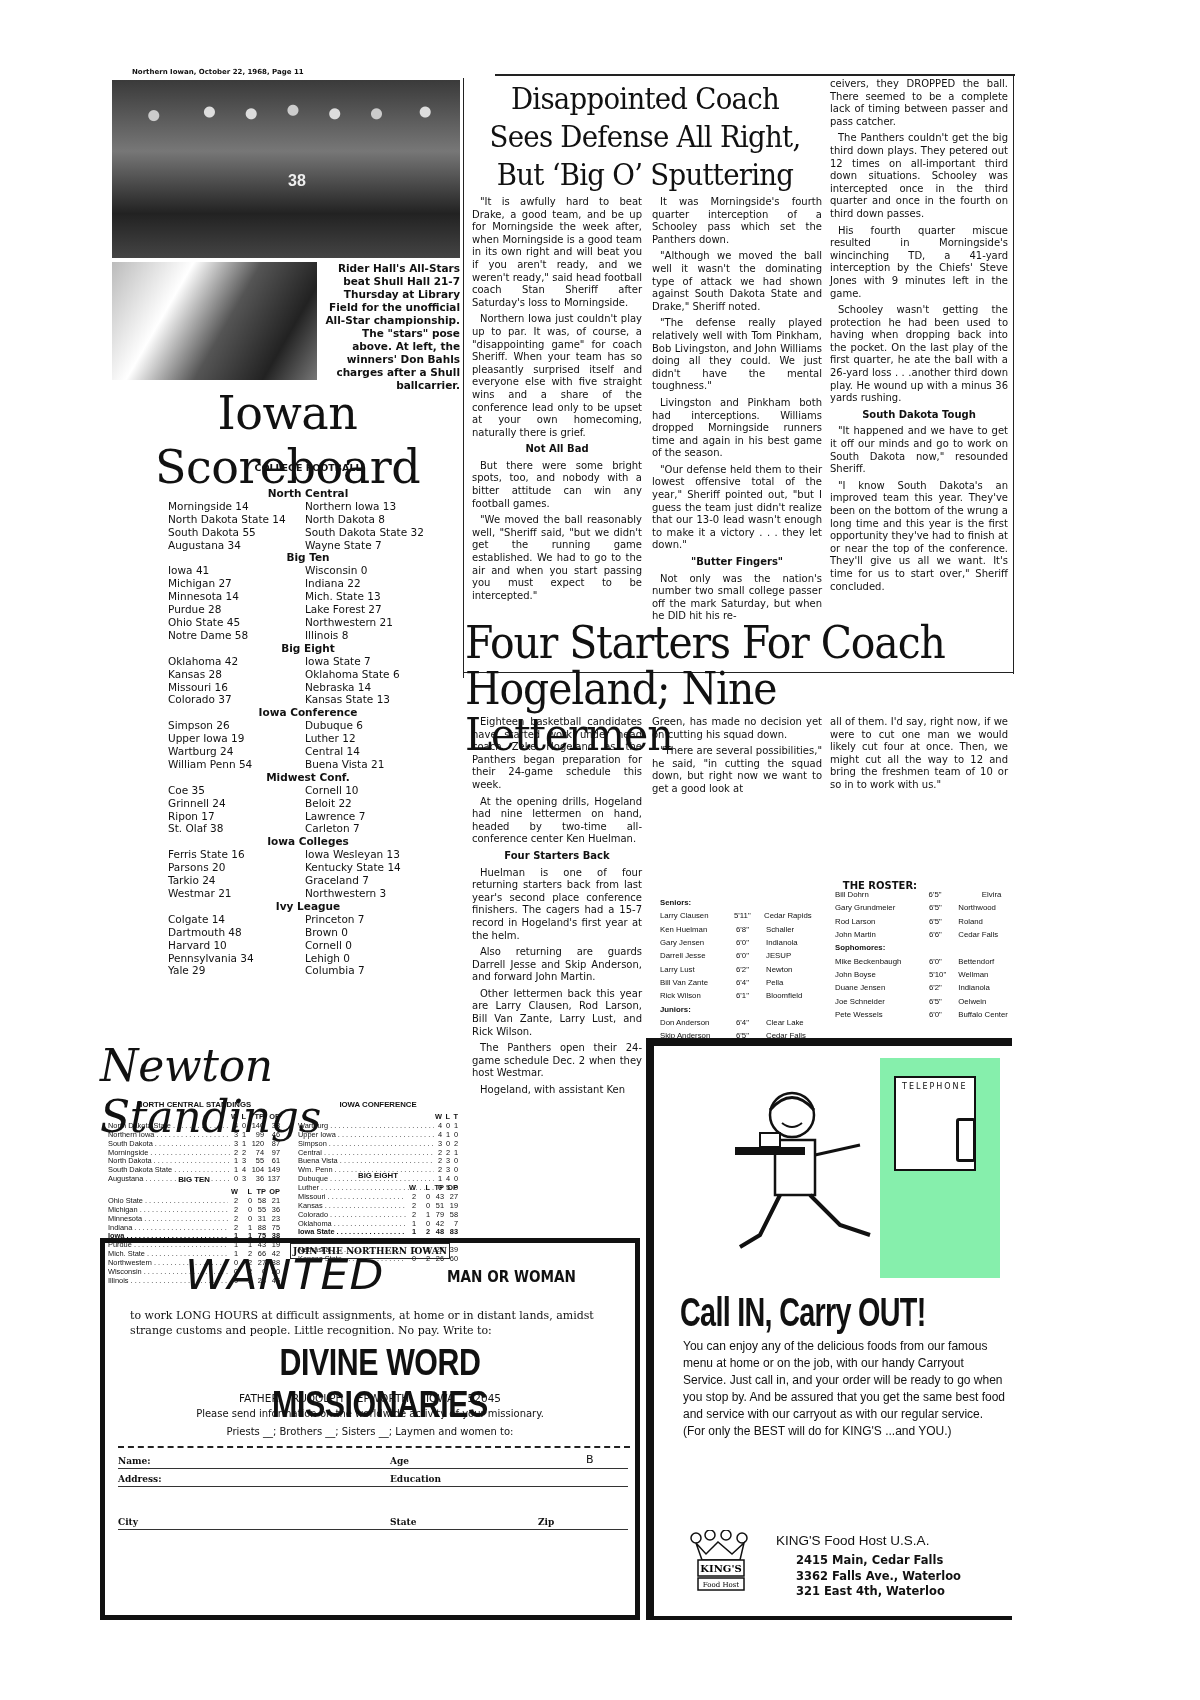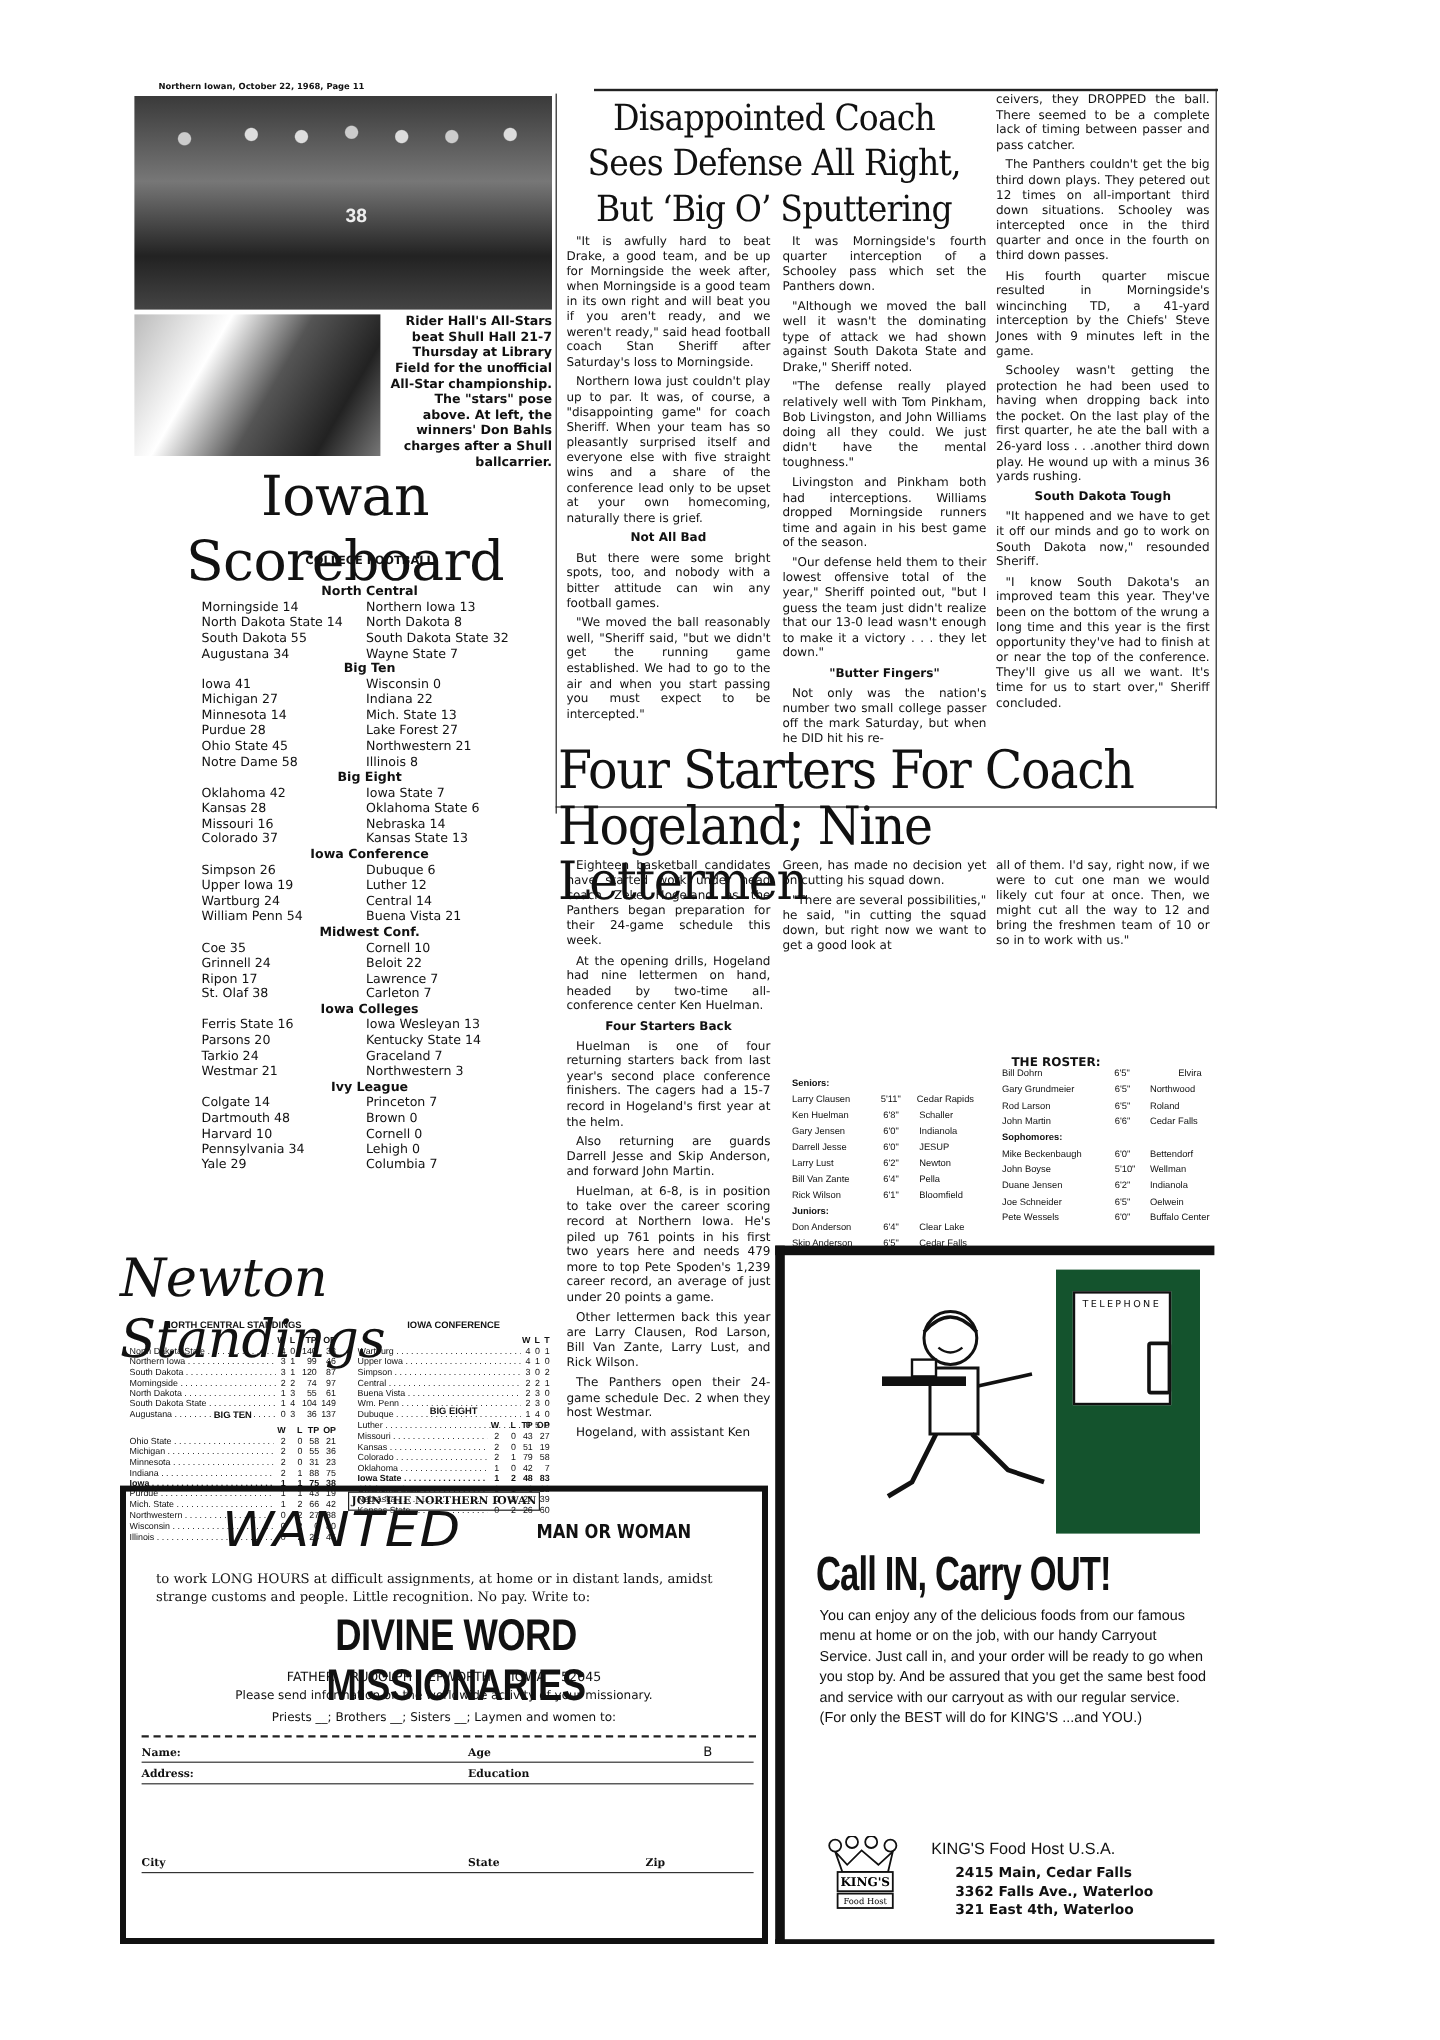--- a/index.html
+++ b/index.html
@@ -52,21 +52,21 @@
   .mw { left: 447px; top: 1267px; font-family: "DejaVu Sans", sans-serif; font-weight: bold; font-size: 16px; transform: scaleX(0.85); transform-origin: left; }
   .work { left: 130px; top: 1308px; width: 500px; font-family: "DejaVu Serif", serif; font-size: 11px; line-height: 15px; }
   .dwm { left: 130px; top: 1342px; width: 500px; text-align: center; font-family: "Liberation Sans", sans-serif; font-weight: bold; font-size: 37px; transform: scaleX(0.82); transform-origin: center; letter-spacing: -0.5px; }
   .father { left: 130px; top: 1392px; width: 480px; text-align: center; font-size: 10.5px; word-spacing: 10px; }
   .please { left: 130px; top: 1408px; width: 480px; text-align: center; font-size: 10px; }
   .priests { left: 130px; top: 1426px; width: 480px; text-align: center; font-size: 10px; }
   .dash { left: 118px; top: 1446px; width: 512px; border-top: 2px dashed #222; }
   .form-row { left: 118px; width: 510px; height: 17px; border-bottom: 1px solid #333; font-family: "DejaVu Serif", serif; font-weight: bold; font-size: 9px; }
   .form-row span { position: absolute; bottom: 2px; }
   .kings-box { left: 646px; top: 1038px; width: 366px; height: 582px; border-left: 8px solid #111; border-top: 8px solid #111; border-bottom: 4px solid #111; }
-  .booth { left: 880px; top: 1058px; width: 120px; height: 220px; background: #14532d; }
+  .booth { left: 880px; top: 1058px; width: 120px; height: 220px; background: #86efac; }
   .booth-inner { position:absolute; left: 14px; top: 18px; width: 82px; height: 95px; background: #fff; border: 2px solid #111; }
   .booth-inner span { position:absolute; top: 4px; left: 6px; font-size: 8px; letter-spacing: 2px; }
   .phone { position:absolute; left: 60px; top: 40px; width: 20px; height: 44px; border: 3px solid #111; border-radius: 3px; }
   .man { left: 730px; top: 1085px; width: 150px; height: 175px; }
   .call { left: 680px; top: 1290px; width: 320px; font-family: "Liberation Sans", sans-serif; font-weight: bold; font-size: 40px; letter-spacing: -1px; transform: scaleX(0.72); transform-origin: left; white-space: nowrap; }
   .enjoy { left: 683px; top: 1338px; width: 322px; font-family: "Liberation Sans", sans-serif; font-size: 12px; line-height: 17px; }
   .kfh { left: 776px; top: 1533px; font-family: "Liberation Sans", sans-serif; font-size: 13.5px; }
   .addr { left: 796px; top: 1553px; font-family: "DejaVu Sans", sans-serif; font-weight: bold; font-size: 11.5px; line-height: 15.5px; }
   .crown { left: 688px; top: 1530px; width: 66px; height: 68px; }
 </style>
@@ -523,21 +523,20 @@
 <div class="abs hl2">
   <div>Four Starters For Coach</div>
   <div>Hogeland; Nine Lettermen</div>
 </div>
 <div class="abs col" id="a2c1" style="left:472px;top:716px;width:170px;">
     <p>Eighteen basketball candidates have started work under head coach Zeke Hogeland as the Panthers began preparation for their 24-game schedule this week.</p>
     <p>At the opening drills, Hogeland had nine lettermen on hand, headed by two-time all-conference center Ken Huelman.</p>
     <p class="sub">Four Starters Back</p>
     <p>Huelman is one of four returning starters back from last year's second place conference finishers. The cagers had a 15-7 record in Hogeland's first year at the helm.</p>
     <p>Also returning are guards Darrell Jesse and Skip Anderson, and forward John Martin.</p>
-    <p>Huelman, at 6-8, is in position to take over the career scoring record at Northern Iowa. He's piled up 761 points in his first two years here and needs 479 more to top Pete Spoden's 1,239 career record, an average of just under 20 points a game.</p>
     <p>Other lettermen back this year are Larry Clausen, Rod Larson, Bill Van Zante, Larry Lust, and Rick Wilson.</p>
     <p>The Panthers open their 24-game schedule Dec. 2 when they host Westmar.</p>
     <p>Hogeland, with assistant Ken</p>
   </div>
 <div class="abs col" id="a2c2" style="left:652px;top:716px;width:170px;">
     <p style="text-indent: 0px;">Green, has made no decision yet on cutting his squad down.</p>
     <p>"There are several possibilities," he said, "in cutting the squad down, but right now we want to get a good look at</p>
   </div>
 <div class="abs col" id="a2c3" style="left:830px;top:716px;width:178px;">
     <p style="text-indent: 0px;">all of them. I'd say, right now, if we were to cut one man we would likely cut four at once. Then, we might cut all the way to 12 and bring the freshmen team of 10 or so in to work with us."</p>
@@ -658,21 +657,21 @@
 <div class="abs dash"></div>
 <div class="abs form-row" style="top:1452px;">
   <span style="left:0">Name:</span>
   <span style="left:272px">Age</span>
   <span style="left:468px;font-family:'DejaVu Sans',sans-serif;font-weight:normal;font-size:11px;">B</span>
 </div>
 <div class="abs form-row" style="top:1470px;">
   <span style="left:0">Address:</span>
   <span style="left:272px">Education</span>
 </div>
-<div class="abs form-row" style="top:1544px;">
+<div class="abs form-row" style="top:1513px;">
   <span style="left:0">City</span>
   <span style="left:272px">State</span>
   <span style="left:420px">Zip</span>
 </div>
 
 <div class="abs kings-box"></div>
 <div class="abs booth">
   <div class="booth-inner">
     <span>TELEPHONE</span>
     <div class="phone"></div>

